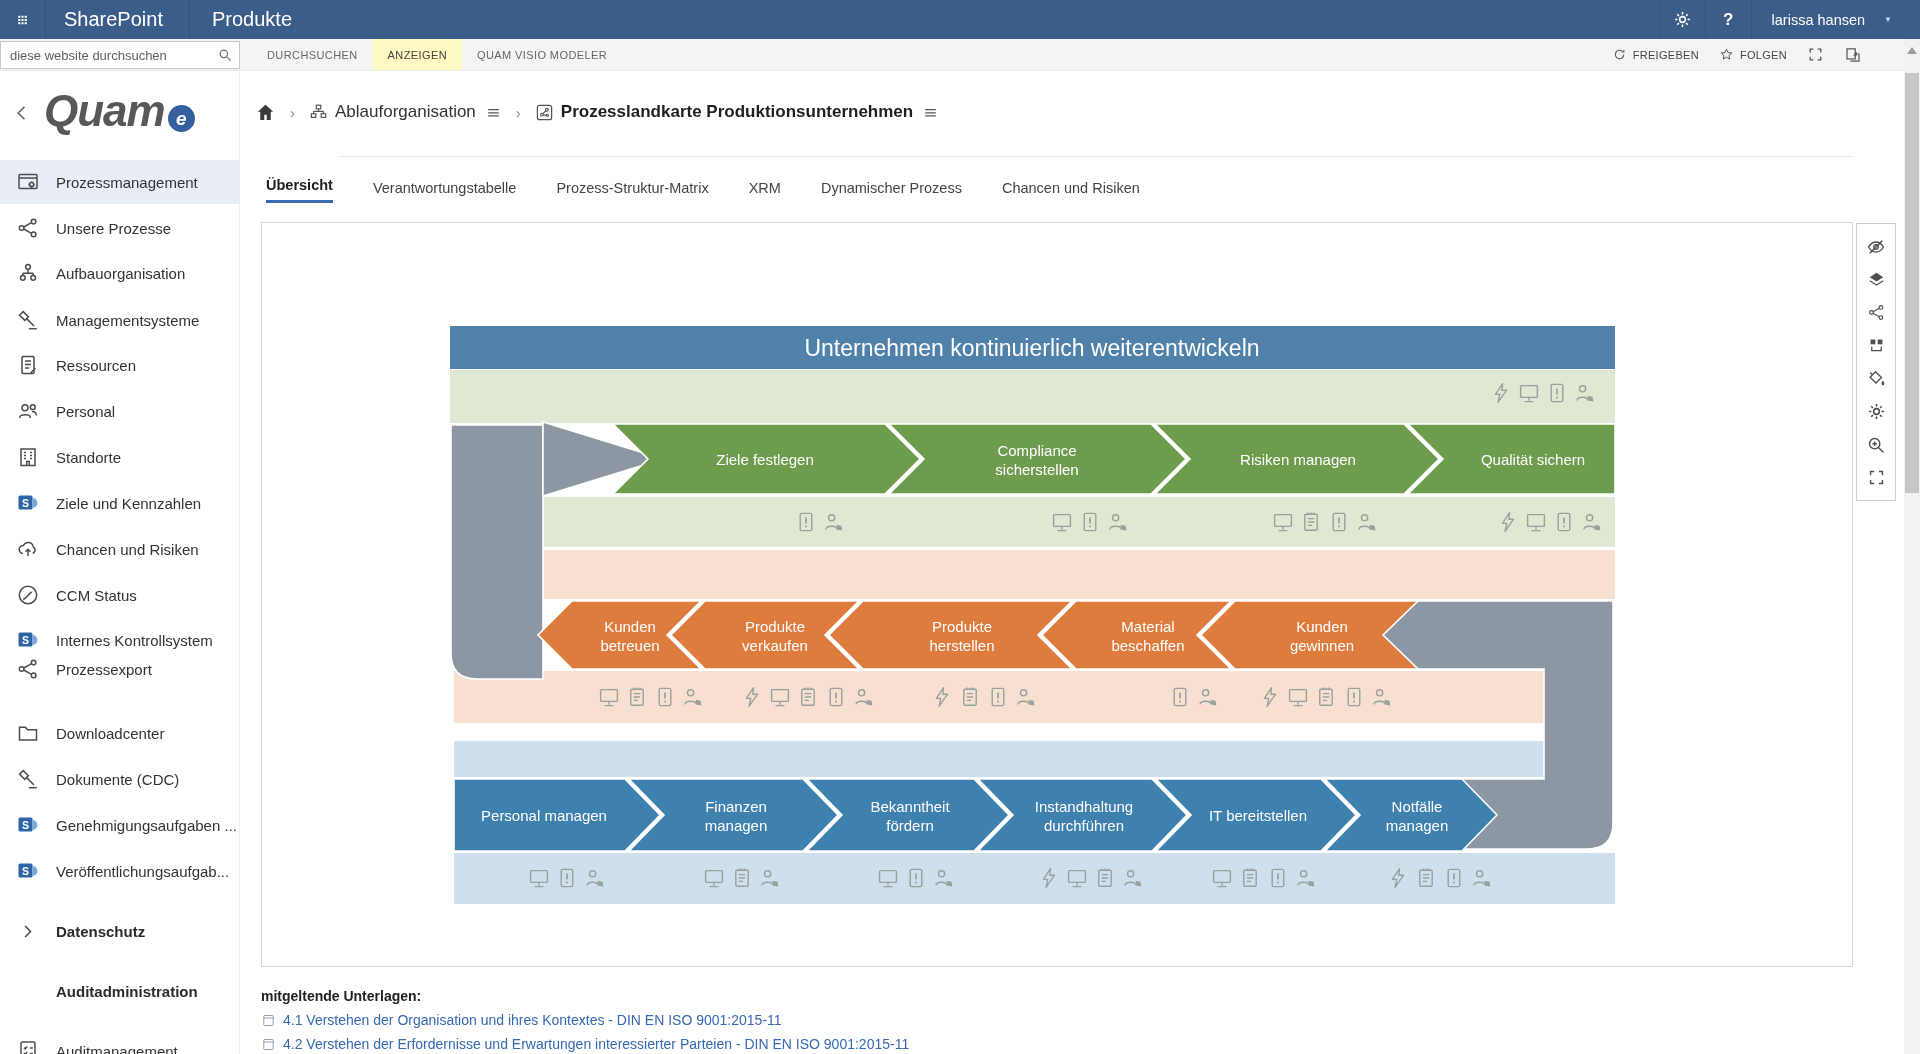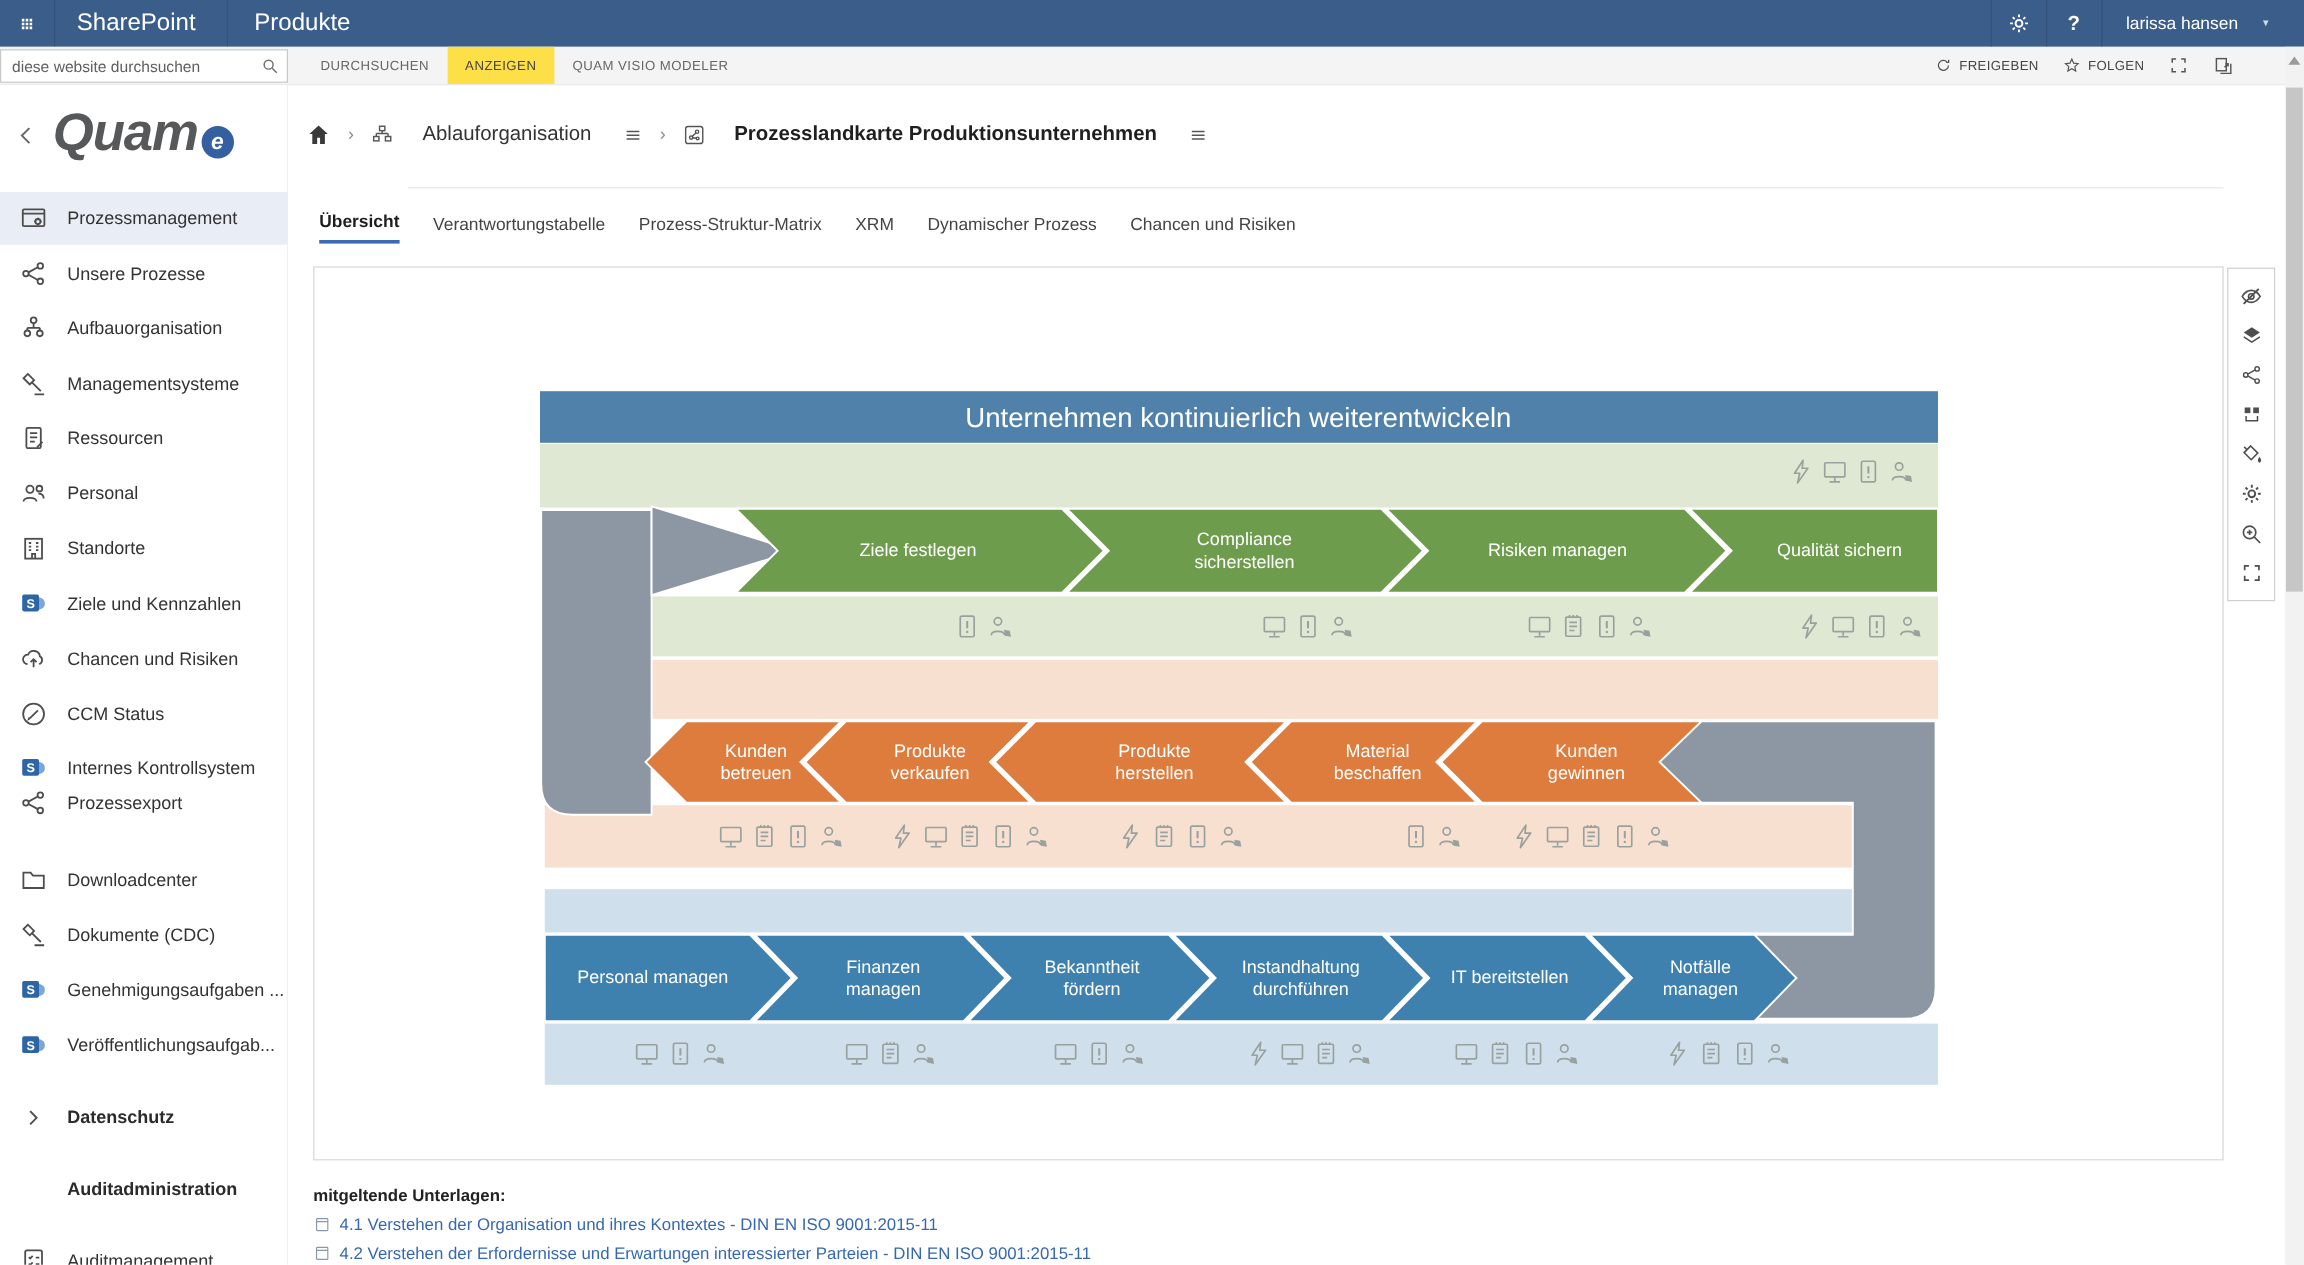--- a/index.html
+++ b/index.html
@@ -25,21 +25,21 @@
     border-bottom:1px solid #ebebeb;display:flex;align-items:stretch}
   .search-wrap{position:absolute;left:0;top:2px;width:240px;height:28px;background:#fff;
     border:1px solid #c8c8c8;display:flex;align-items:center}
   .search-wrap input{flex:1;border:none;outline:none;font-size:13px;color:#444;padding:0 6px 0 9px;
     font-family:"Liberation Sans",sans-serif;background:transparent}
   .search-wrap input::placeholder{color:#5f5f5f;opacity:1}
   .search-ic{width:28px;color:#6d6d6d;display:flex;align-items:center;justify-content:center;cursor:pointer}
   .rb-tabs{display:flex;margin-left:252px}
   .rb-tab{font-size:11px;letter-spacing:.4px;color:#666;display:flex;align-items:center;
     padding:0 15px;cursor:pointer;white-space:nowrap}
-  .rb-tab.active{background:#fde047;color:#444}
+  .rb-tab.active{background:#fef9c3;color:#444}
   .rb-right{margin-left:auto;display:flex;align-items:center;gap:20px;padding-right:58px}
   .rb-act{display:flex;align-items:center;gap:6px;font-size:11px;letter-spacing:.3px;color:#444;cursor:pointer;white-space:nowrap}
   .rb-act .gly{color:#555;display:flex}
   .rb-icbtn{color:#555;display:flex;cursor:pointer}
 
   
   .sidebar{position:absolute;left:0;top:71px;width:240px;height:983px;background:#fff;border-right:1px solid #f0f0f0}
   .back-btn{position:absolute;left:12px;top:32px;color:#666;cursor:pointer}
   .logo{position:absolute;left:44px;top:18px;display:flex;align-items:flex-end;cursor:pointer}
   .logo-word{font-size:44px;font-weight:bold;font-style:italic;color:#57585a;letter-spacing:-1px;line-height:1}
@@ -48,27 +48,27 @@
   .nav-item{position:absolute;left:0;width:240px;height:44px;display:flex;align-items:center;cursor:pointer}
   .nav-item.active{background:#e9eef6}
   .nico{position:absolute;left:16px;width:24px;height:24px;color:#4d4d4d}
   .nlbl{position:absolute;left:56px;font-size:15px;color:#333;white-space:nowrap}
   .nlbl.strong{font-weight:bold;color:#2b2b2b}
 
   
   .breadcrumb{position:absolute;left:255px;top:95px;height:34px;display:flex;align-items:center;gap:14px}
   .bc-home{color:#3a3a3a;display:flex;cursor:pointer}
   .bc-sep{color:#8a8a8a;font-size:15px}
-  .bc-item{display:flex;align-items:center;gap:24px;cursor:pointer}
+  .bc-item{display:flex;align-items:center;gap:7px;cursor:pointer}
   .bc-ic{color:#555;display:flex}
   .bc-txt{font-size:17px;color:#333;white-space:nowrap}
   .bc-txt.bold{font-weight:bold;color:#1f1f1f}
   .bc-menu{color:#555;display:flex;cursor:pointer;margin-left:2px}
   .hdr-divider{position:absolute;left:340px;top:156px;width:1513px;height:1px;background:#e7e7e7}
-  .view-tabs{position:absolute;left:266px;top:177px;display:flex;gap:28px;align-items:flex-end}
+  .view-tabs{position:absolute;left:266px;top:177px;display:flex;gap:40px;align-items:flex-end}
   .vtab{font-size:14.5px;color:#444;padding-bottom:7px;cursor:pointer;white-space:nowrap}
   .vtab.active{font-weight:bold;color:#1d1d1d;border-bottom:3px solid #3a6cb3}
 
   
   .panel{position:absolute;left:261px;top:222px;width:1592px;height:745px;background:#fff;border:1px solid #d6d6d6}
   .panel svg{display:block}
   svg text{font-family:"Liberation Sans",sans-serif}
   .arrow-label{fill:#fff;font-size:15px;text-anchor:middle}
   .diagram-title{fill:#fff;font-size:23px;text-anchor:middle}
   .shape{stroke:#fff;stroke-width:1.6}

